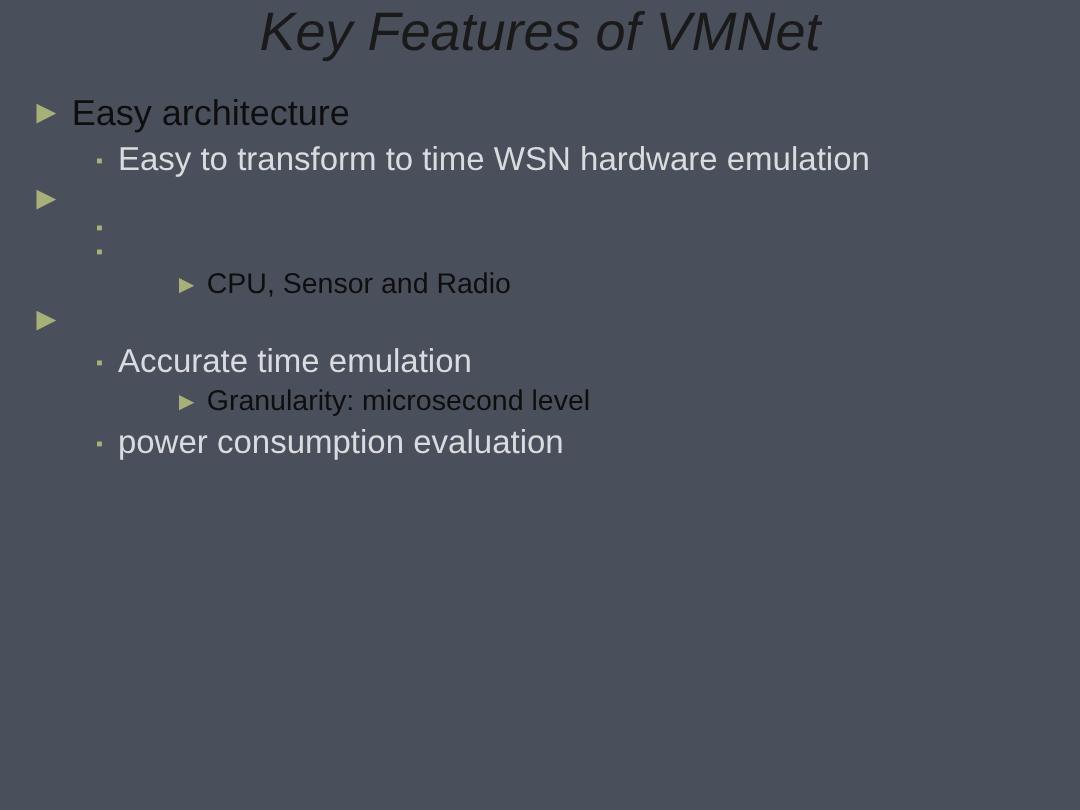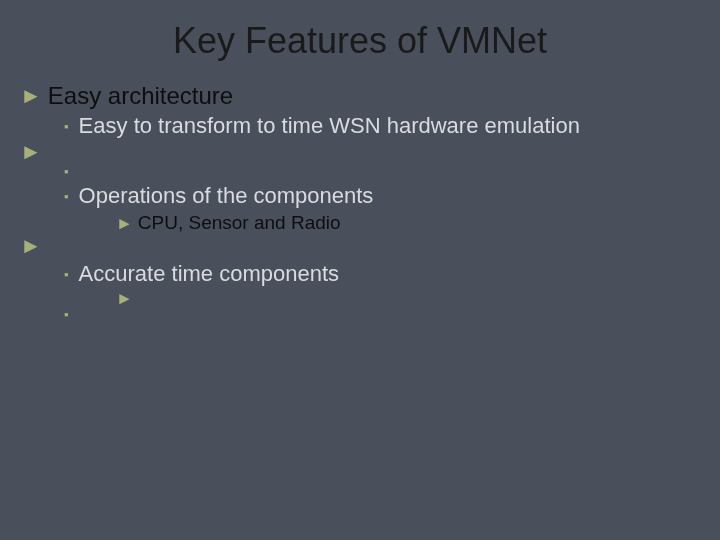--- a/index.html
+++ b/index.html
@@ -15,23 +15,23 @@
     width: 720px;
     height: 540px;
     box-sizing: border-box;
     padding: 0;
     color: #d9dbde;
   }
   .title {
     font-size: 36px;
     color: #1a1a1a;
     text-align: center;
-    padding-top: 20px;
     padding-bottom: 18px;
     font-weight: 400;
+    font-style: italic;
   }
   .content {
     padding-left: 20px;
     padding-right: 10px;
   }
   .lvl1 {
     display: flex;
     align-items: baseline;
     font-size: 24px;
     color: #0e0e0e;
@@ -99,35 +99,36 @@
     </div>
 
     <div class="lvl1">
       <span class="arrow">►</span>
     </div>
     <div class="lvl2">
       <span class="square">▪</span>
     </div>
     <div class="lvl2">
       <span class="square">▪</span>
-      <span>Operations of the components</span>
     </div>
     <div class="lvl3">
       <span class="arrow">►</span>
       <span>CPU, Sensor and Radio</span>
     </div>
 
     <div class="lvl1">
       <span class="arrow">►</span>
     </div>
     <div class="lvl2">
       <span class="square">▪</span>
-      <span>Accurate time components</span>
+      <span>Accurate time emulation</span>
     </div>
     <div class="lvl3">
       <span class="arrow">►</span>
+      <span>Granularity: microsecond level</span>
     </div>
     <div class="lvl2">
       <span class="square">▪</span>
+      <span>power consumption evaluation</span>
     </div>
 
   </div>
 </div>
 
 </body></html>

